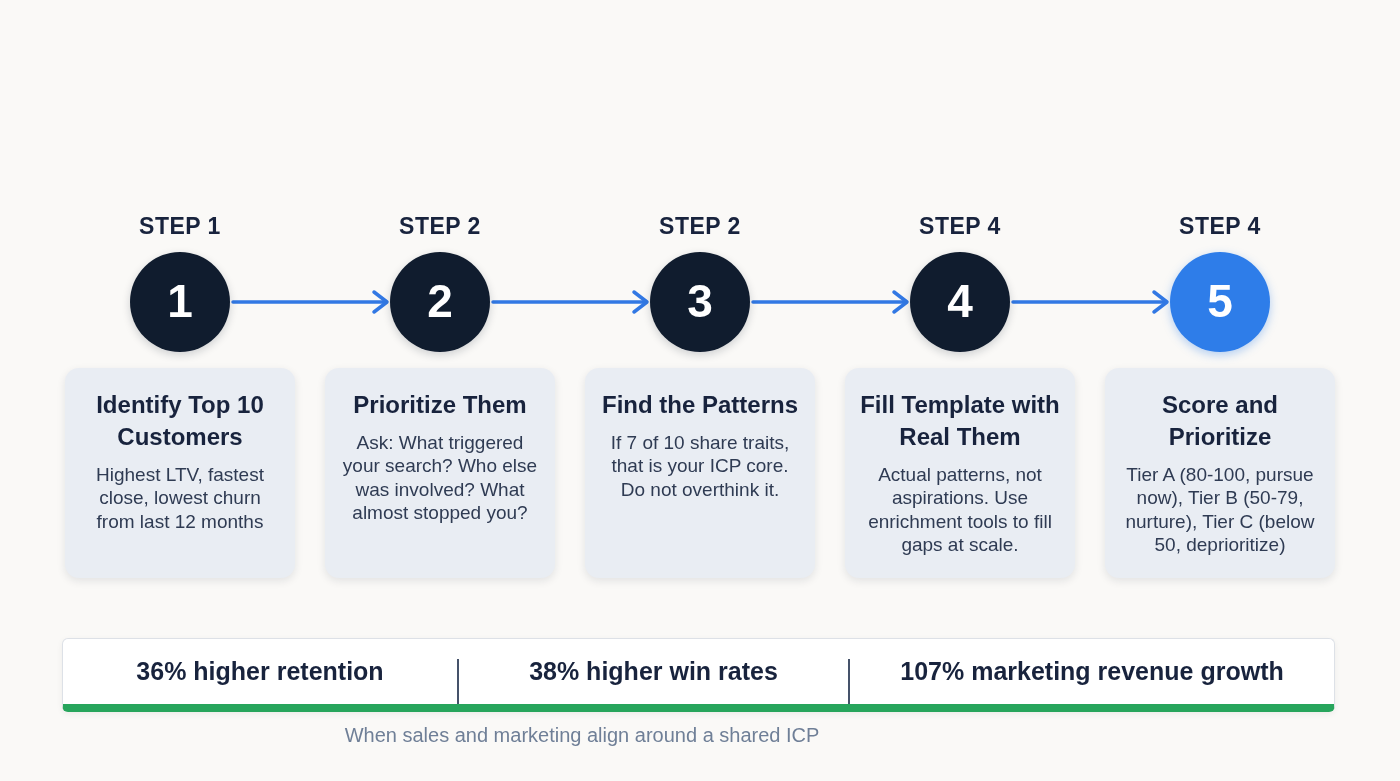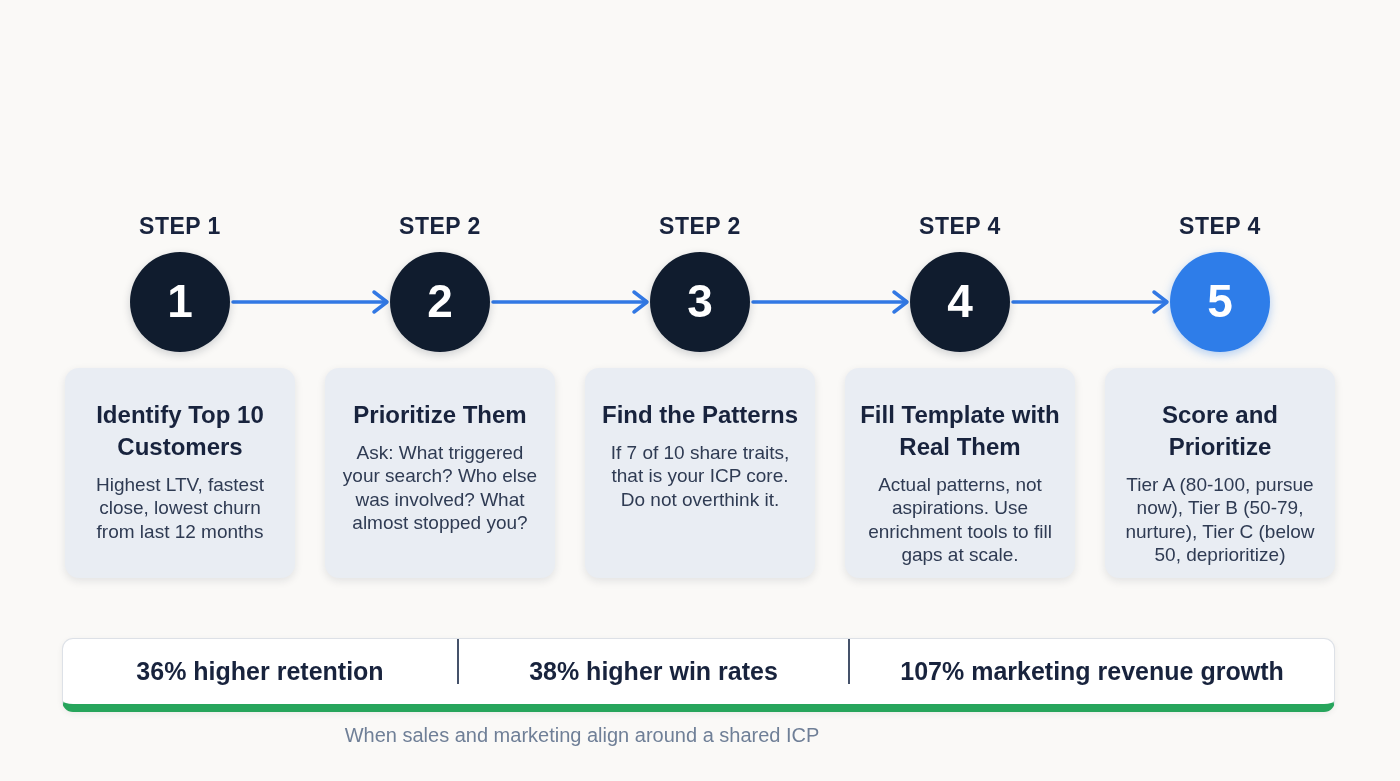--- a/index.html
+++ b/index.html
@@ -71,21 +71,21 @@
     line-height: 1;
     padding-bottom: 3px;
   }
   .card {
     margin-top: 16px;
     width: 230px;
     height: 210px;
     background: var(--card-bg, #E9EDF3);
     border-radius: 14px;
     box-shadow: 0 3px 9px rgba(16, 29, 47, 0.10);
-    padding: 31px 13px 0 13px;
+    padding: 21px 13px 0 13px;
     text-align: center;
   }
   .card-title {
     font-size: 24px;
     font-weight: 700;
     line-height: 1.33;
     color: var(--title-color, #16223C);
   }
   .card-desc {
     margin-top: 10px;
@@ -97,24 +97,24 @@
   
   .stats {
     position: absolute;
     left: 62px;
     top: 638px;
     width: 1273px;
     height: 74px;
     background: #ffffff;
     border: 1px solid #DDE1E7;
     border-bottom: 8px solid var(--stats-green, #27A55C);
-    border-radius: 11px;
+    border-radius: 6px;
     box-shadow: 0 2px 6px rgba(0, 0, 0, 0.06);
     display: flex;
-    align-items: flex-start;
+    align-items: flex-end;
   }
   .stat {
     display: flex;
     align-items: center;
     justify-content: center;
     font-size: 25px;
     font-weight: 700;
     color: var(--title-color, #15233E);
     height: 100%;
   }

